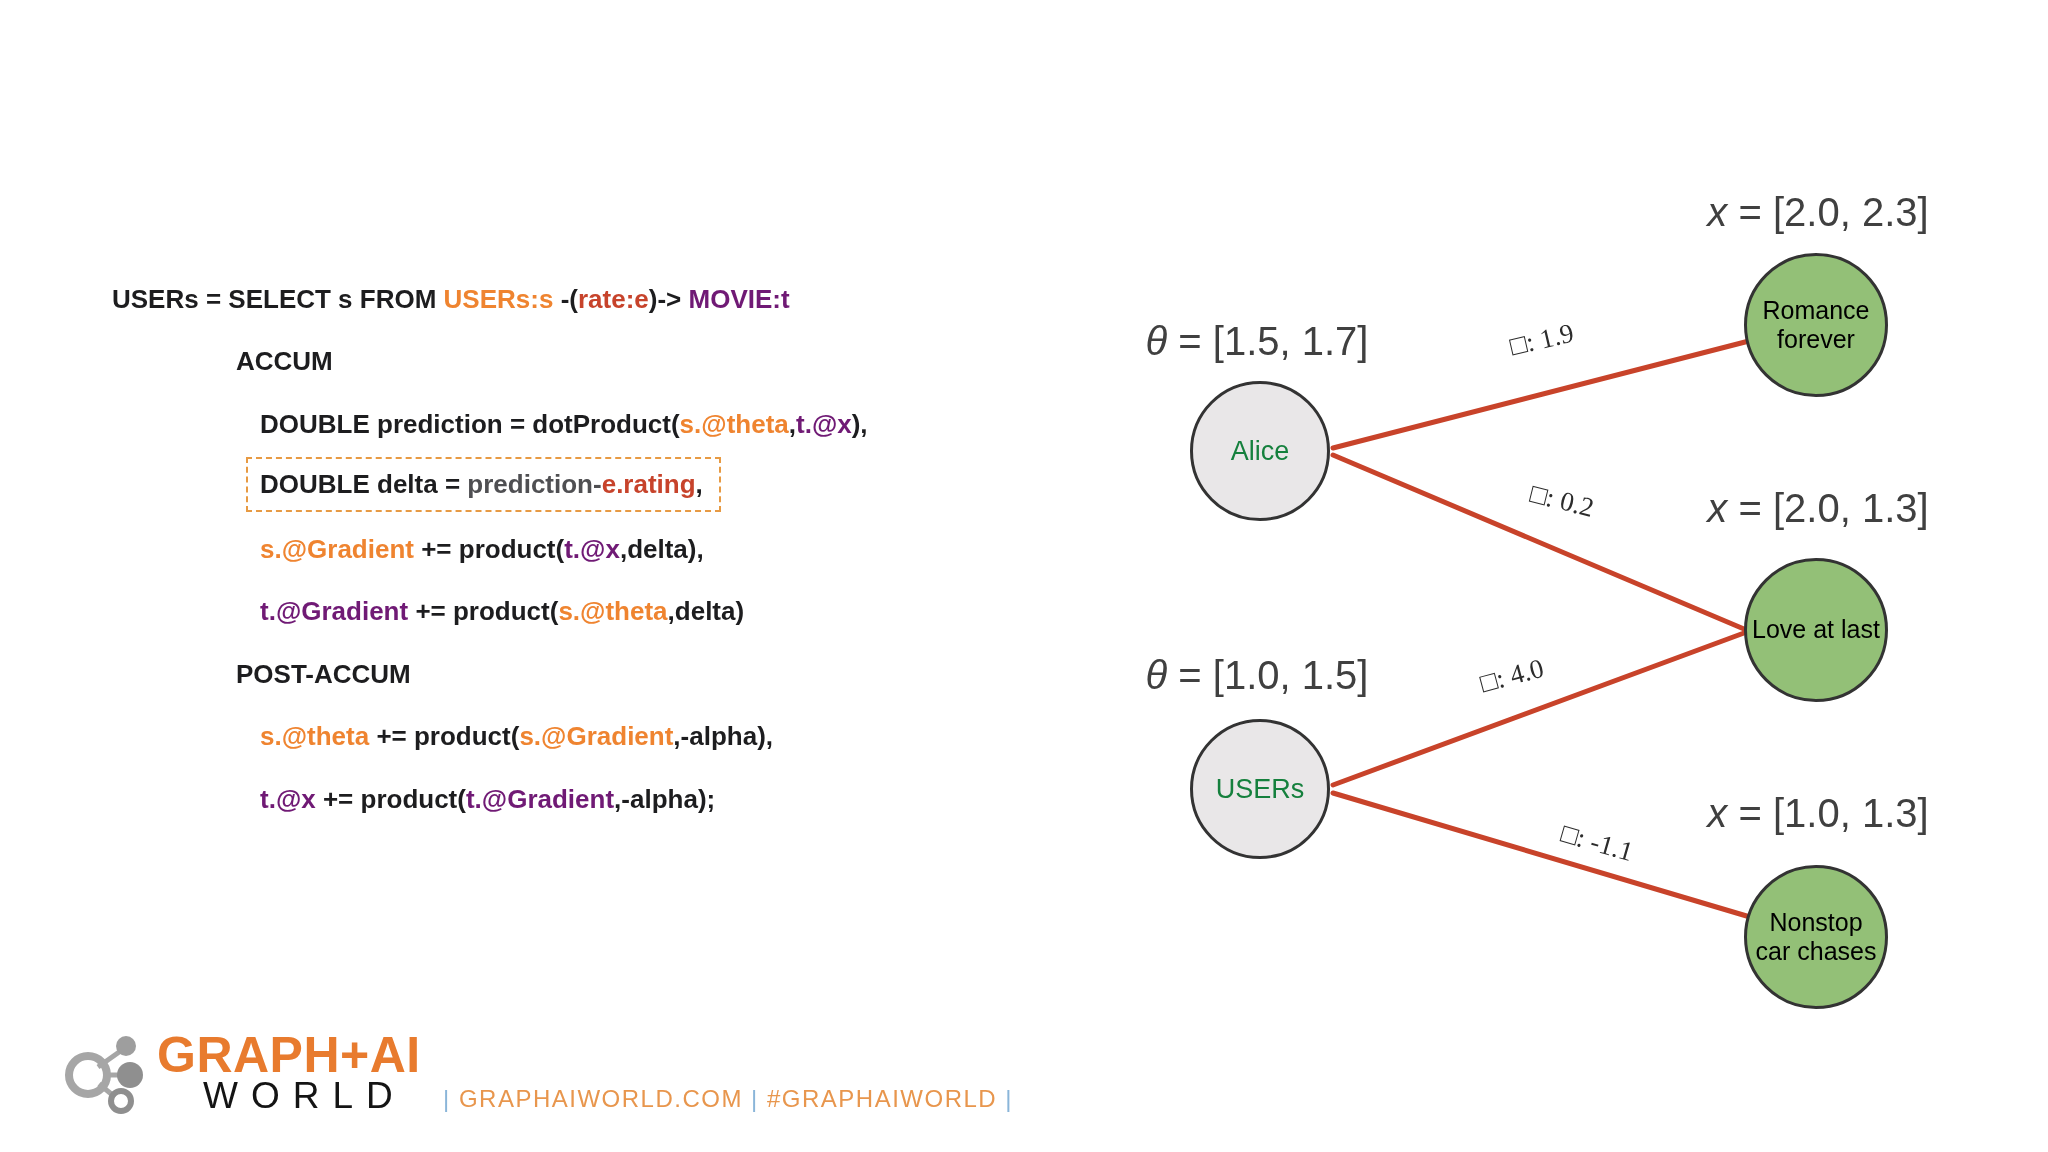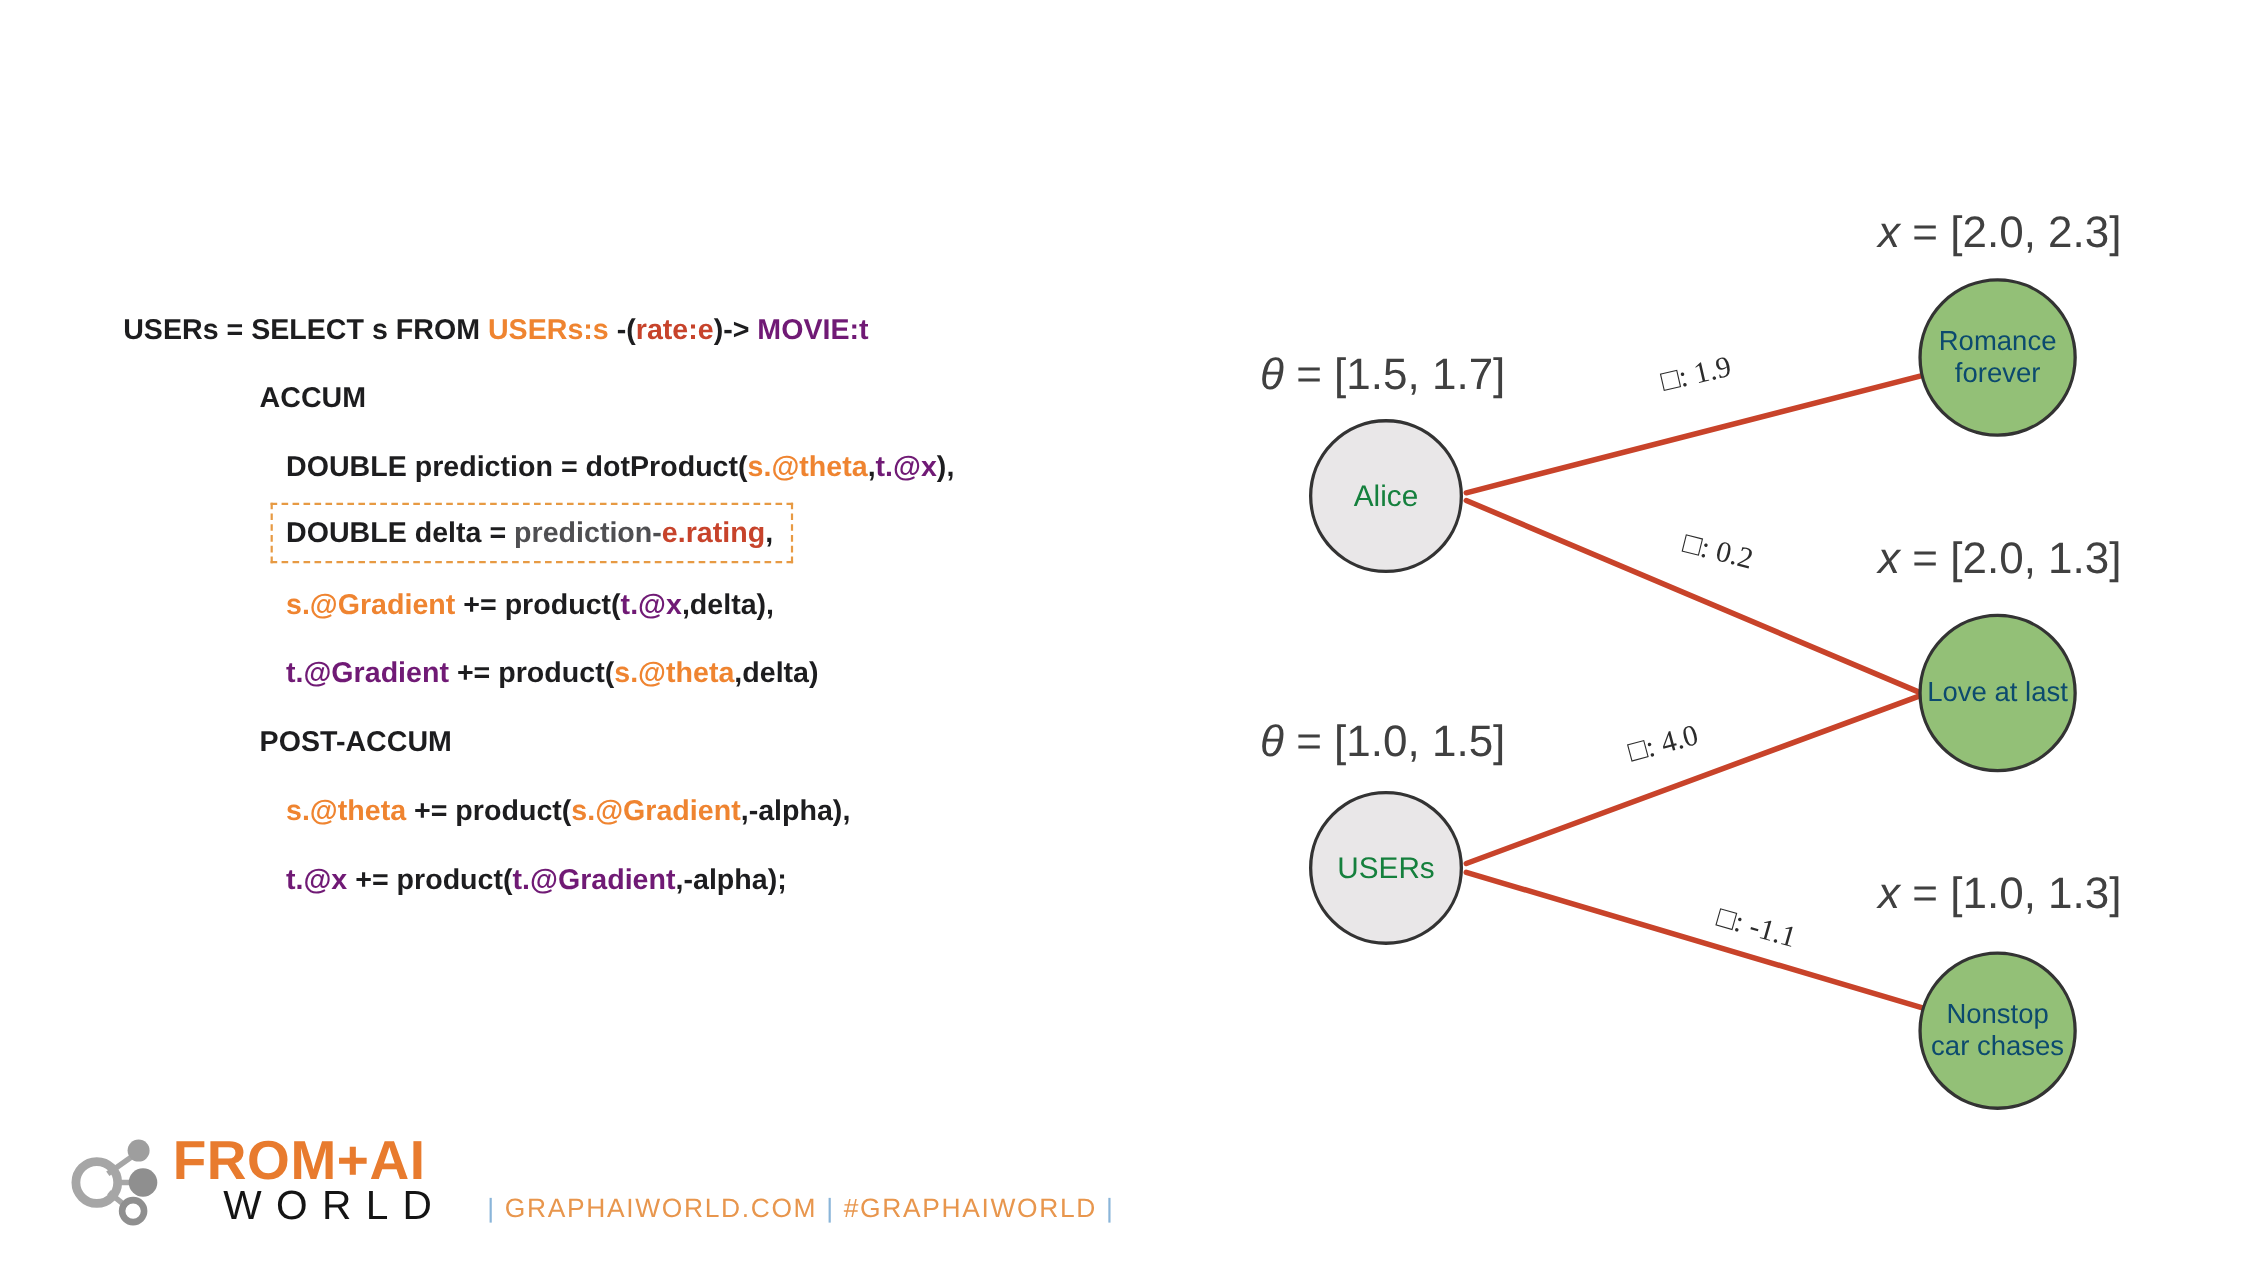--- a/index.html
+++ b/index.html
@@ -18,21 +18,21 @@
   .tok-r{color:#c7432b;}
   .tok-g{color:#701a75;}
   .tok-gy{color:#4f4f52;}
   .delta-box{display:inline-block;border:2px dashed #e79a43;padding:10px 16px 10px 12px;}
 
   
   #edges-svg{position:absolute;left:0;top:0;width:2048px;height:1152px;pointer-events:none;}
   .node{position:absolute;border-radius:50%;display:flex;align-items:center;justify-content:center;
         text-align:center;box-sizing:border-box;border:3px solid #333333;}
   .node.user{background:#e9e7e8;font-size:27px;color:#15803d;}
-  .node.movie{background:#93c077;font-size:25px;color:#0c4a6e;line-height:1.18;}
+  .node.movie{background:#93c077;font-size:25px;color:#000000;line-height:1.18;}
   .nlabel{width:134px;}
   .param-label{position:absolute;transform:translate(-50%,-50%);
                font-family:Liberation Sans, sans-serif;font-size:40px;color:#404040;white-space:nowrap;}
   .param-label .mvar{font-style:italic;}
   .edge-label{position:absolute;font-family:"Liberation Serif",serif;font-size:27px;
               color:#2c2c2c;white-space:nowrap;}
 
   
   #logo-icon{position:absolute;left:62px;top:1020px;width:100px;height:100px;}
   #logo-graph-ai{position:absolute;left:157px;top:1026px;font-size:50px;font-weight:800;
@@ -98,17 +98,17 @@
 
   <svg id="logo-icon" viewBox="0 0 100 100">
     <line x1="36" y1="47" x2="60" y2="30" stroke="#a6a6a6" stroke-width="5"></line>
     <line x1="44" y1="55" x2="60" y2="55" stroke="#a6a6a6" stroke-width="5"></line>
     <line x1="37" y1="64" x2="53" y2="77" stroke="#a6a6a6" stroke-width="5"></line>
     <circle cx="26" cy="55" r="19" fill="none" stroke="#a6a6a6" stroke-width="8"></circle>
     <circle cx="64" cy="26" r="10" fill="#9e9e9e"></circle>
     <circle cx="68" cy="55" r="13" fill="#8f8f8f"></circle>
     <circle cx="59" cy="81" r="10" fill="none" stroke="#8f8f8f" stroke-width="6"></circle>
   </svg>
-  <div id="logo-graph-ai">FROM+AI</div>
+  <div id="logo-graph-ai">GRAPH+AI</div>
   <div id="logo-world">WORLD</div>
   <div id="footer-links"><span class="ft-b">|  </span><span class="ft-o">GRAPHAIWORLD.COM</span><span class="ft-b">  |  </span><span class="ft-o">#GRAPHAIWORLD</span><span class="ft-b"> |</span></div>
 
 </div>
 
 </body></html>

